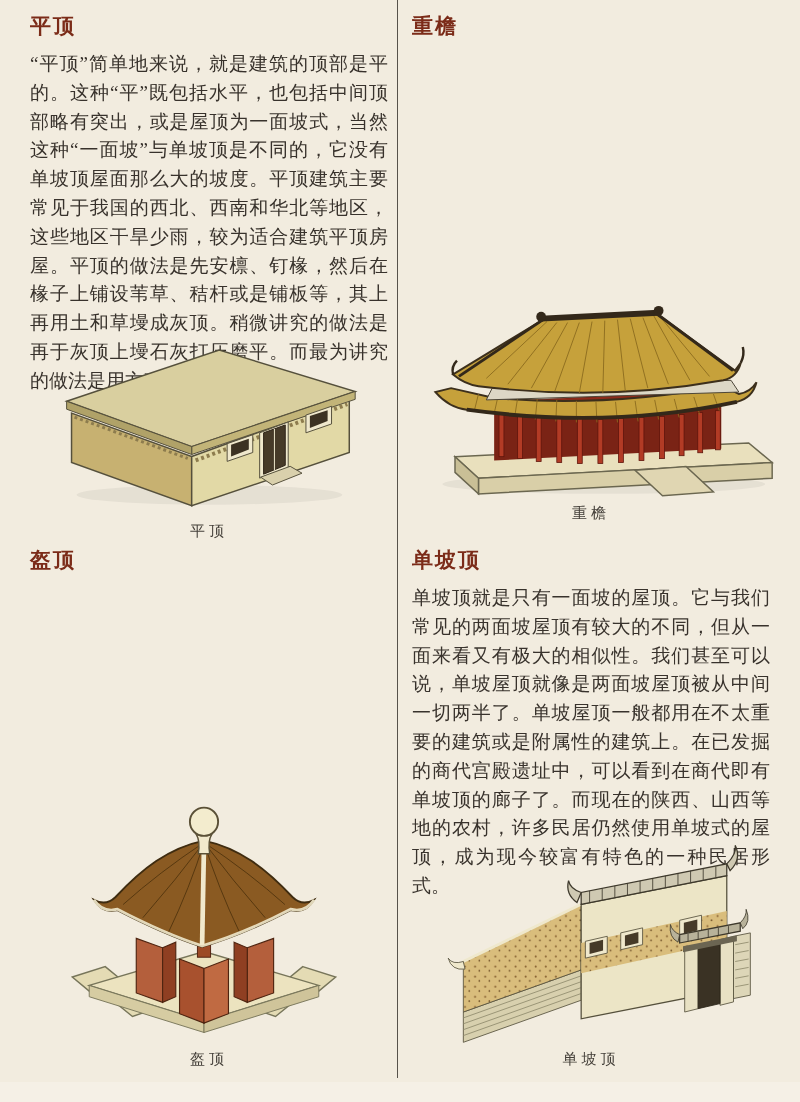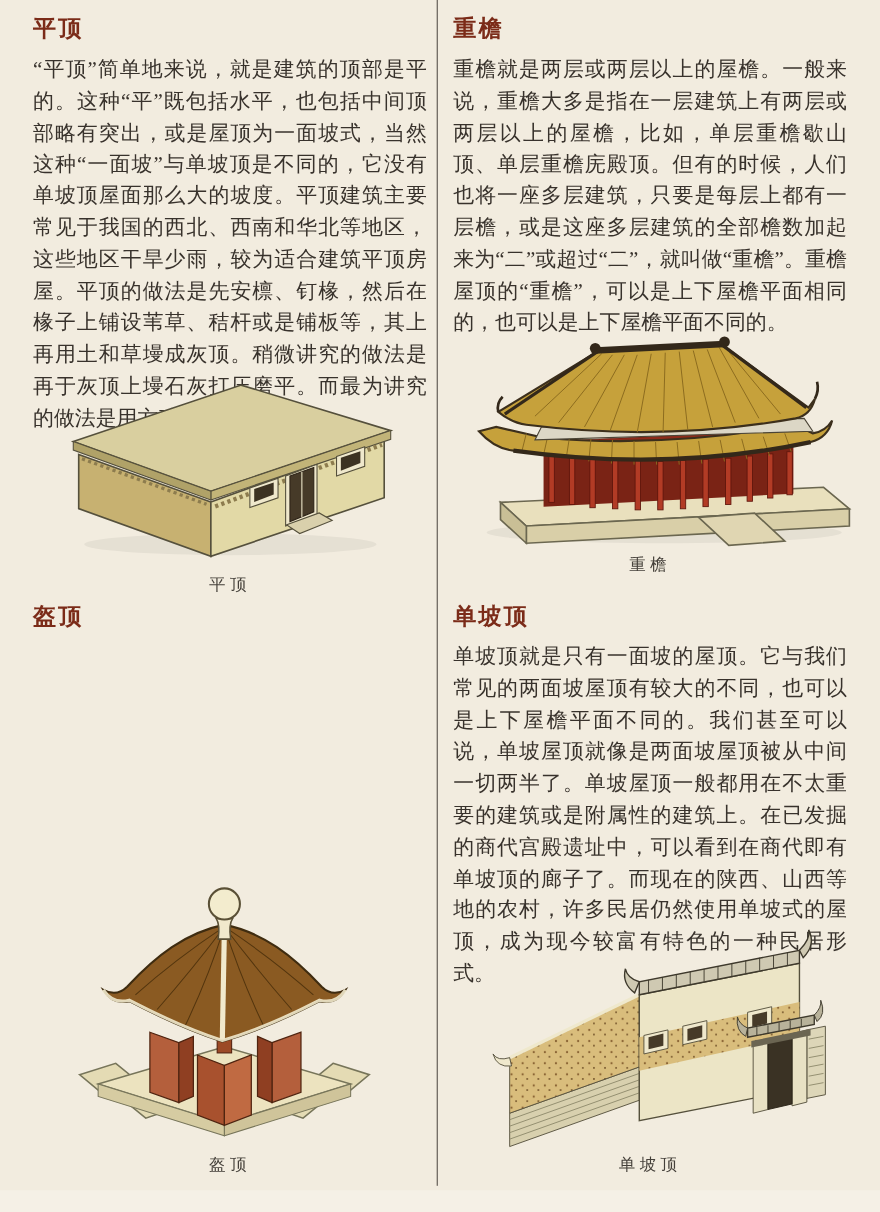--- a/index.html
+++ b/index.html
@@ -73,21 +73,20 @@
       <polygon points="268,84 294,75 294,93 268,102" fill="#efe8cc" stroke="#55503c" stroke-width="1"></polygon>
       <polygon points="272,85 290,79 290,90 272,97" fill="#3c3222"></polygon>
 
       <polygon points="222,147 252,136 264,143 234,155" fill="#d9d0ac" stroke="#55503c" stroke-width="1"></polygon>
     </svg>
   </div>
   <div class="cap" style="left:30px;top:522px;">平顶</div>
 
   <div class="sec" style="left:412px;top:12px;">
     <h2>重檐</h2>
-    <p>重檐就是两层或两层以上的屋檐。一般来说，重檐大多是指在一层建筑上有两层或两层以上的屋檐，比如，单层重檐歇山顶、单层重檐庑殿顶。但有的时候，人们也将一座多层建筑，只要是每层上都有一层檐，或是这座多层建筑的全部檐数加起来为“二”或超过“二”，就叫做“重檐”。重檐屋顶的“重檐”，可以是上下屋檐平面相同的，也可以是上下屋檐平面不同的。</p>
   </div>
 
   <div class="illus" style="left:408px;top:292px;width:372px;height:206px;">
     <svg viewBox="0 0 380 210" xmlns="http://www.w3.org/2000/svg">
       <ellipse cx="200" cy="196" rx="165" ry="10" fill="#000" opacity="0.05"></ellipse>
 
       <polygon points="48,168 348,154 372,174 72,190" fill="#e9e0bd" stroke="#6b6750" stroke-width="1.5"></polygon>
       <polygon points="72,190 372,174 372,190 72,206" fill="#d9cfa8" stroke="#6b6750" stroke-width="1.5"></polygon>
       <polygon points="48,168 72,190 72,206 48,184" fill="#c9bf96" stroke="#6b6750" stroke-width="1.5"></polygon>
       <polygon points="232,182 284,178 312,204 260,208" fill="#e0d6b2" stroke="#6b6750" stroke-width="1.5"></polygon>
@@ -191,21 +190,21 @@
       <path d="M33,121 Q42,135 58,131 Q108,157 148,170 Q192,157 242,131 Q258,135 267,121" stroke="#f1e9cc" stroke-width="3" fill="none" opacity="0.9"></path>
 
       <path d="M144,72 Q146,58 142,52 L158,52 Q154,58 156,72 Z" fill="#f1e9cc" stroke="#5a5036" stroke-width="1.5"></path>
       <circle cx="150" cy="38" r="15" fill="#f3ecce" stroke="#5a5036" stroke-width="2"></circle>
     </svg>
   </div>
   <div class="cap" style="left:30px;top:1050px;">盔顶</div>
 
   <div class="sec" style="left:412px;top:546px;">
     <h2>单坡顶</h2>
-    <p>单坡顶就是只有一面坡的屋顶。它与我们常见的两面坡屋顶有较大的不同，也可以是上下屋檐平面不同的。我们甚至可以说，单坡屋顶就像是两面坡屋顶被从中间一切两半了。单坡屋顶一般都用在不太重要的建筑或是附属性的建筑上。在已发掘的商代宫殿遗址中，可以看到在商代即有单坡顶的廊子了。而现在的陕西、山西等地的农村，许多民居仍然使用单坡式的屋顶，成为现今较富有特色的一种民居形式。</p>
+    <p>单坡顶就是只有一面坡的屋顶。它与我们常见的两面坡屋顶有较大的不同，但从一面来看又有极大的相似性。我们甚至可以说，单坡屋顶就像是两面坡屋顶被从中间一切两半了。单坡屋顶一般都用在不太重要的建筑或是附属性的建筑上。在已发掘的商代宫殿遗址中，可以看到在商代即有单坡顶的廊子了。而现在的陕西、山西等地的农村，许多民居仍然使用单坡式的屋顶，成为现今较富有特色的一种民居形式。</p>
   </div>
 
   <div class="illus" style="left:416px;top:842px;width:364px;height:202px;">
     <svg viewBox="0 0 370 240" xmlns="http://www.w3.org/2000/svg">
       <defs>
         <pattern id="speck" width="12" height="12" patternUnits="userSpaceOnUse">
           <rect width="12" height="12" fill="#d9bd7c"></rect>
           <circle cx="3" cy="4" r="1.2" fill="#8a6434"></circle>
           <circle cx="8" cy="9" r="1" fill="#6e4e26"></circle>
         </pattern>

